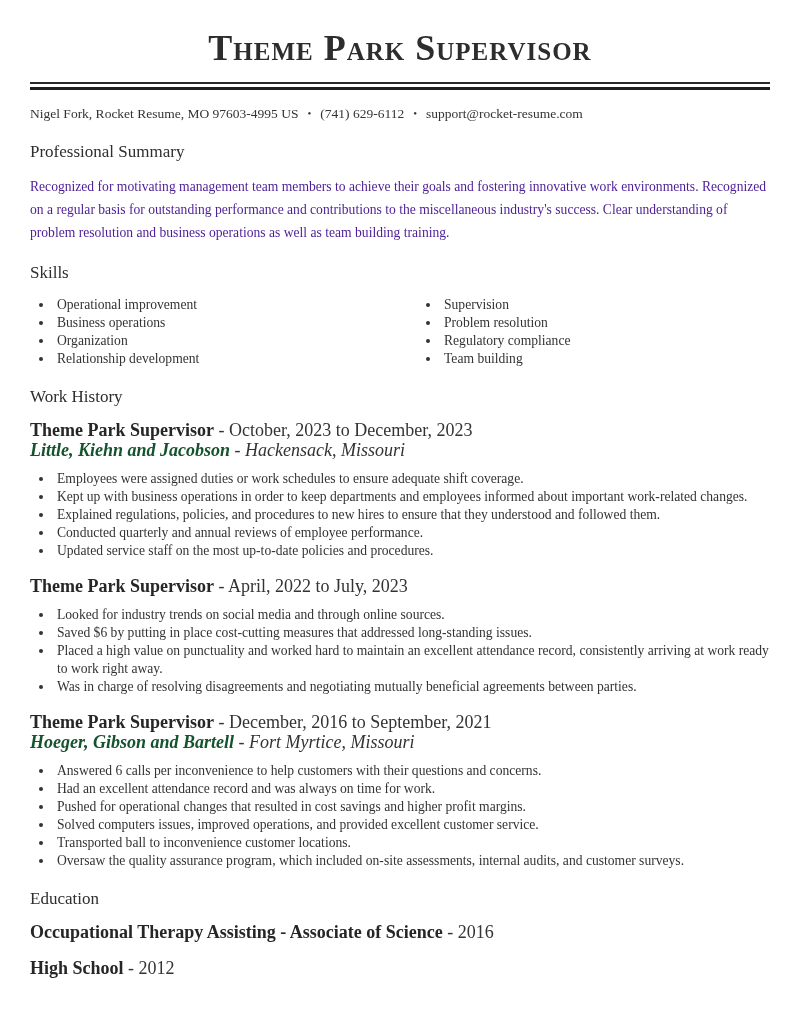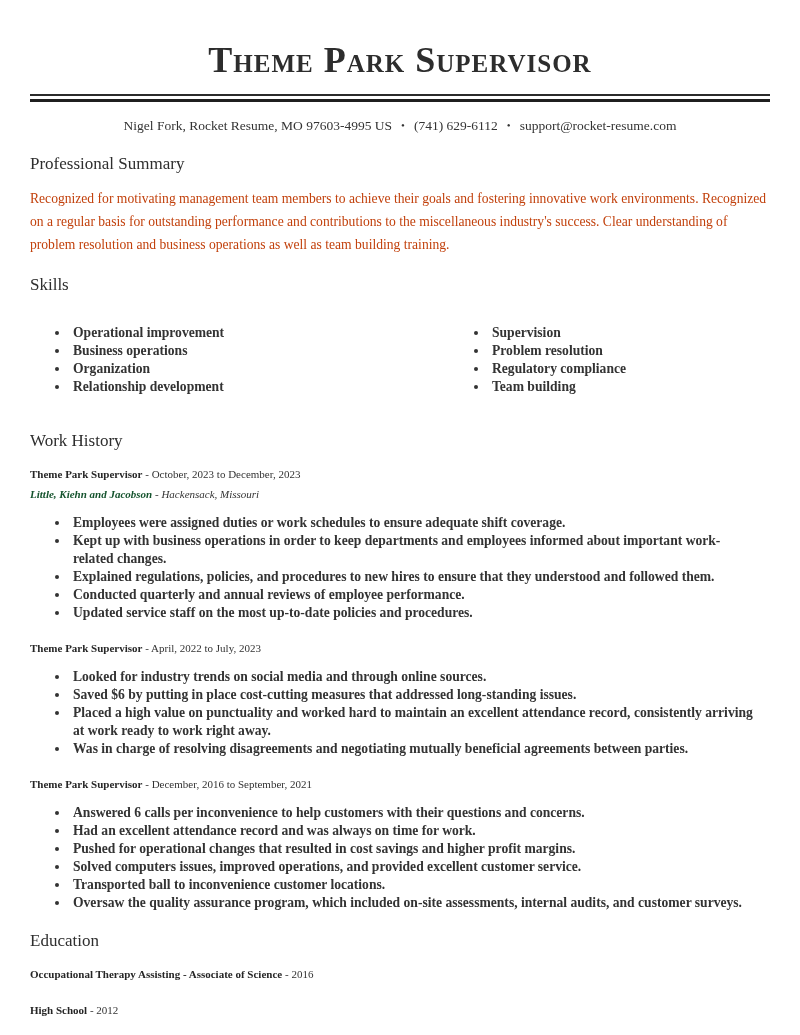--- a/index.html
+++ b/index.html
@@ -11,21 +11,21 @@
     width: 800px;
     height: 1035px;
     overflow: hidden;
     font-family: "Liberation Serif", "DejaVu Serif", serif;
     color: #333333;
   }
   .page {
     box-sizing: border-box;
     width: 800px;
     height: 1035px;
-    padding: 40px 30px 0 30px;
+    padding: 28px 30px 0 30px;
   }
 
   
   .title {
     margin: 0;
     text-align: center;
     font-size: 36px;
     line-height: 40px;
     font-weight: 700;
     font-variant: small-caps;
@@ -33,21 +33,21 @@
     color: #2d2d2d;
   }
   .double-rule {
     margin-top: 14px;
     height: 3px;
     border-top: 2px solid #2b2b2b;
     border-bottom: 3px solid #1f1f1f;
   }
   .contact {
     margin-top: 14px;
-    text-align: center;
+    text-align: left;
     font-size: 13.5px;
     line-height: 18px;
     color: #333333;
   }
   .contact .sep {
     display: inline-block;
     margin: 0 9px;
     font-size: 11px;
     vertical-align: 1px;
     color: #333333;
@@ -59,29 +59,28 @@
     font-size: 17px;
     line-height: 26px;
     font-weight: 400;
     color: #2e2e2e;
   }
 
   .summary-text {
     margin: 0;
     font-size: 13.6px;
     line-height: 23px;
-    color: #c2410c;
+    color: #4c1d95;
   }
 
   
   ul.bullets {
-    margin: 16px;
+    margin: 0;
     padding: 0 0 0 24px;
     list-style: disc outside;
-    font-weight: bold;
   }
   ul.bullets li {
     font-size: 13.6px;
     line-height: 18px;
     margin: 0;
     padding-left: 3px;
     color: #333333;
   }
 
   
@@ -90,21 +89,21 @@
     flex-direction: row;
   }
   .skills-col-left  { flex: 0 0 363px; }
   .skills-col-right { flex: 1 1 auto; }
 
   
   .job { margin-top: 16px; }
   .job.first { margin-top: 0; }
   .job-line {
     margin: 0;
-    font-size: 11px;
+    font-size: 18px;
     line-height: 20px;
     color: #333333;
   }
   .job-line .strong { font-weight: 700; color: #262626; }
   .job-line .strong-italic { font-weight: 700; font-style: italic; color: #14532d; }
   .job-line .italic { font-style: italic; }
   .job ul.bullets { margin-top: 10px; }
 
   
   .edu-entry { margin-top: 0; }
@@ -166,20 +165,21 @@
       <ul class="bullets">
         <li>Looked for industry trends on social media and through online sources.</li>
         <li>Saved $6 by putting in place cost-cutting measures that addressed long-standing issues.</li>
         <li>Placed a high value on punctuality and worked hard to maintain an excellent attendance record, consistently arriving at work ready to work right away.</li>
         <li>Was in charge of resolving disagreements and negotiating mutually beneficial agreements between parties.</li>
       </ul>
     </div>
 
     <div class="job">
       <p class="job-line"><span class="strong">Theme Park Supervisor</span> <span>-</span> <span>December, 2016 to September, 2021</span></p>
+      <p class="job-line"><span class="strong-italic">Hoeger, Gibson and Bartell</span><span class="strong-italic"> </span><span class="italic">-</span> <span class="italic">Fort Myrtice, Missouri</span></p>
       <ul class="bullets">
         <li>Answered 6 calls per inconvenience to help customers with their questions and concerns.</li>
         <li>Had an excellent attendance record and was always on time for work.</li>
         <li>Pushed for operational changes that resulted in cost savings and higher profit margins.</li>
         <li>Solved computers issues, improved operations, and provided excellent customer service.</li>
         <li>Transported ball to inconvenience customer locations.</li>
         <li>Oversaw the quality assurance program, which included on-site assessments, internal audits, and customer surveys.</li>
       </ul>
     </div>
   </div>

